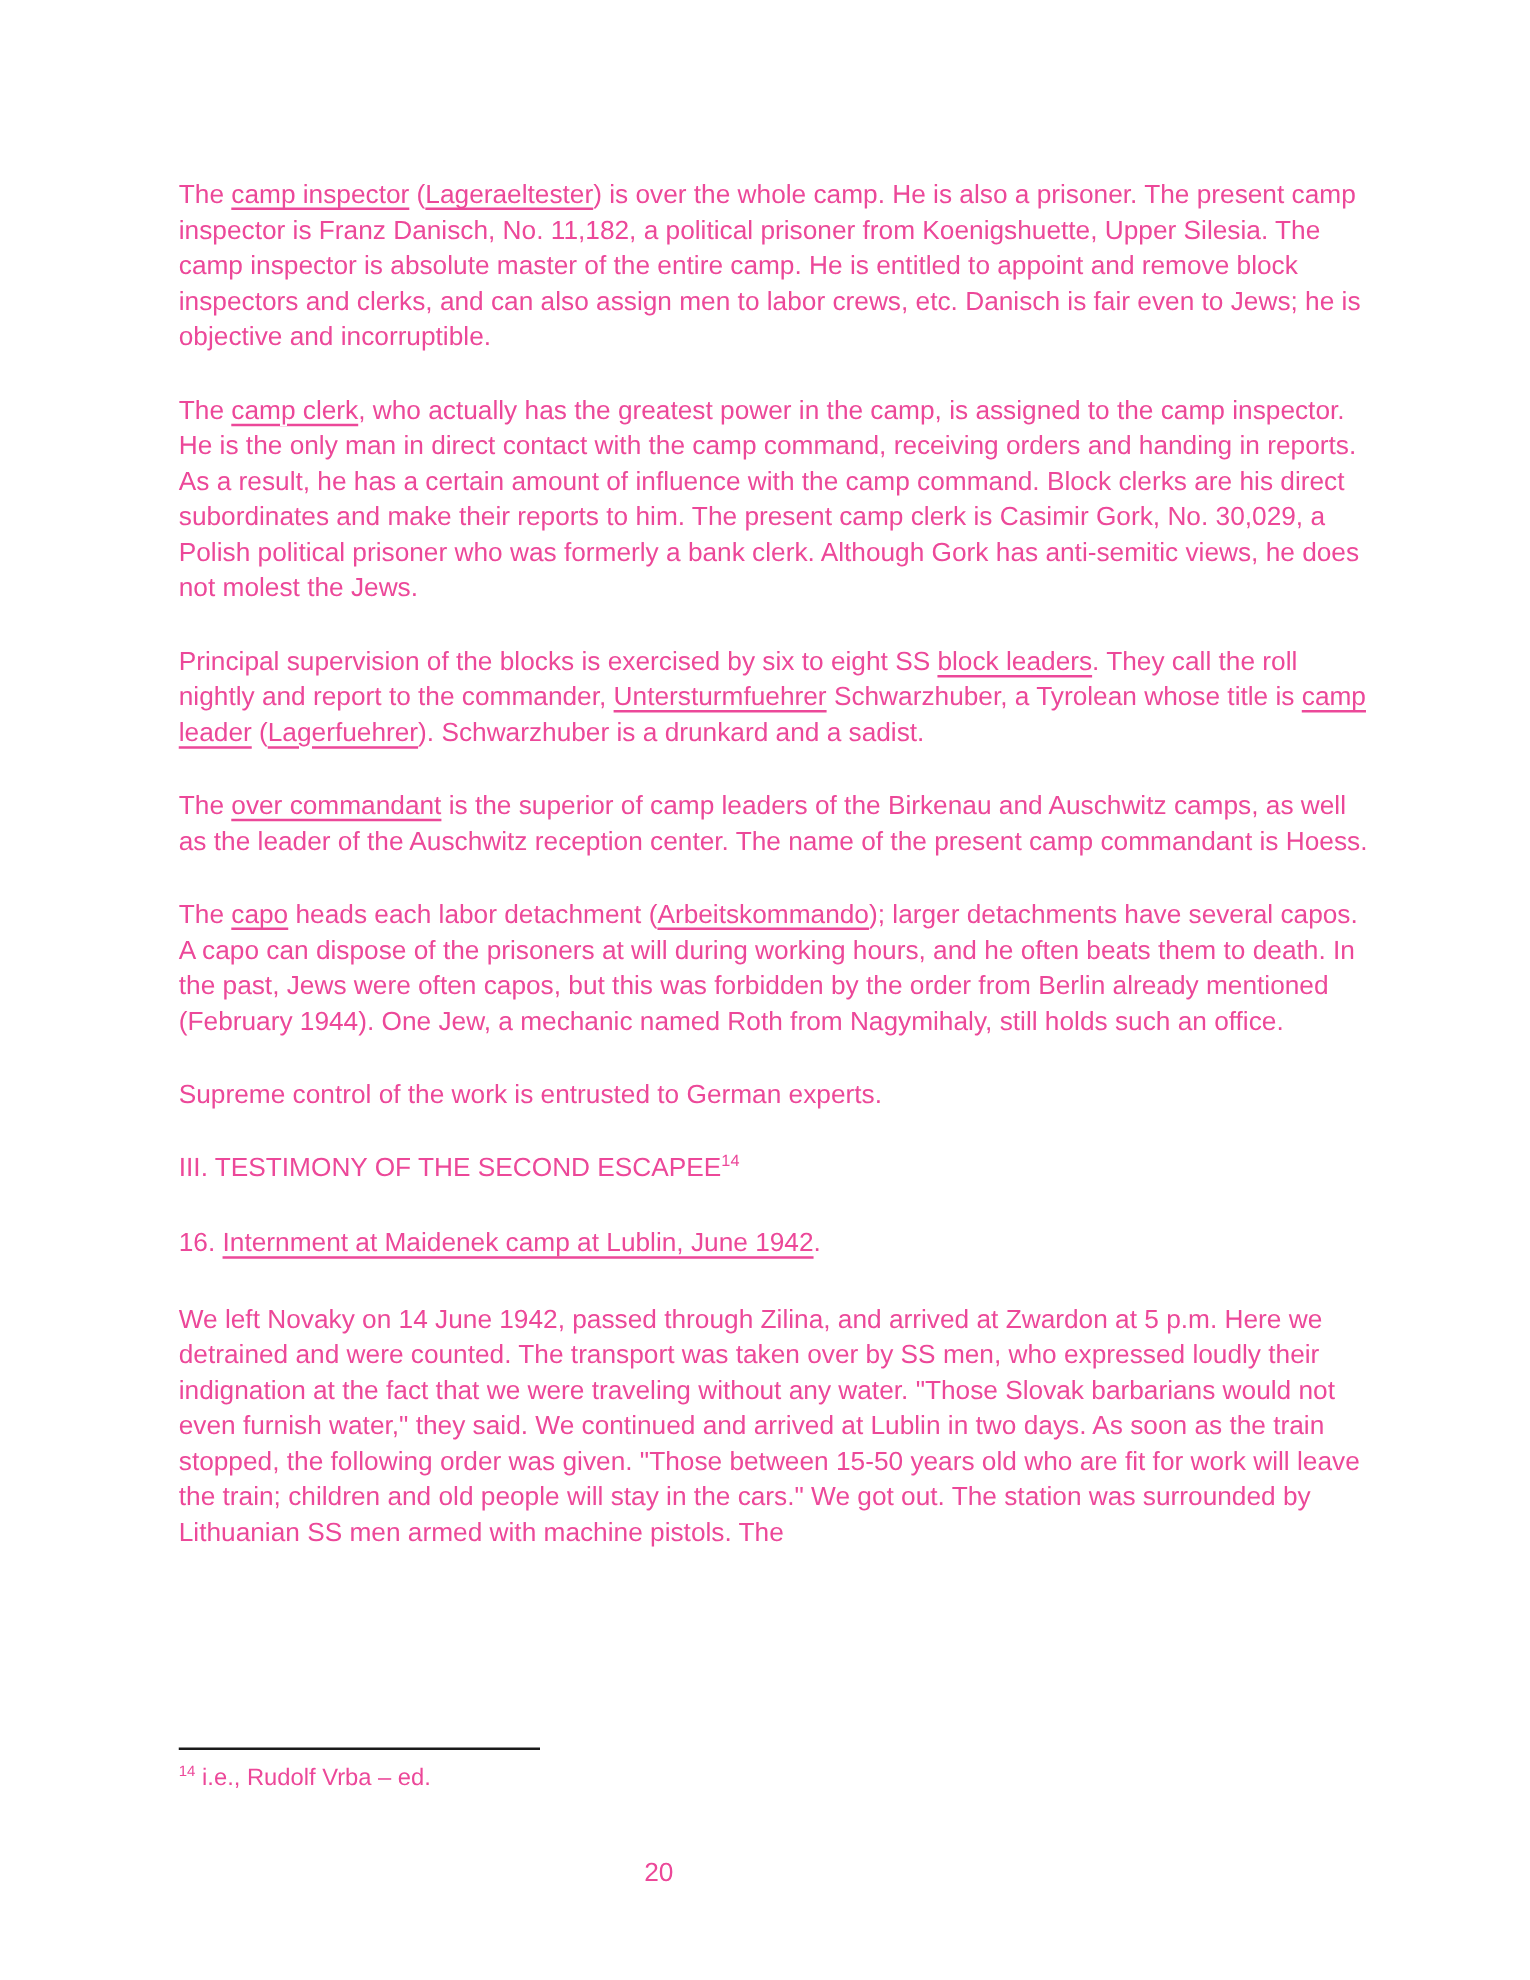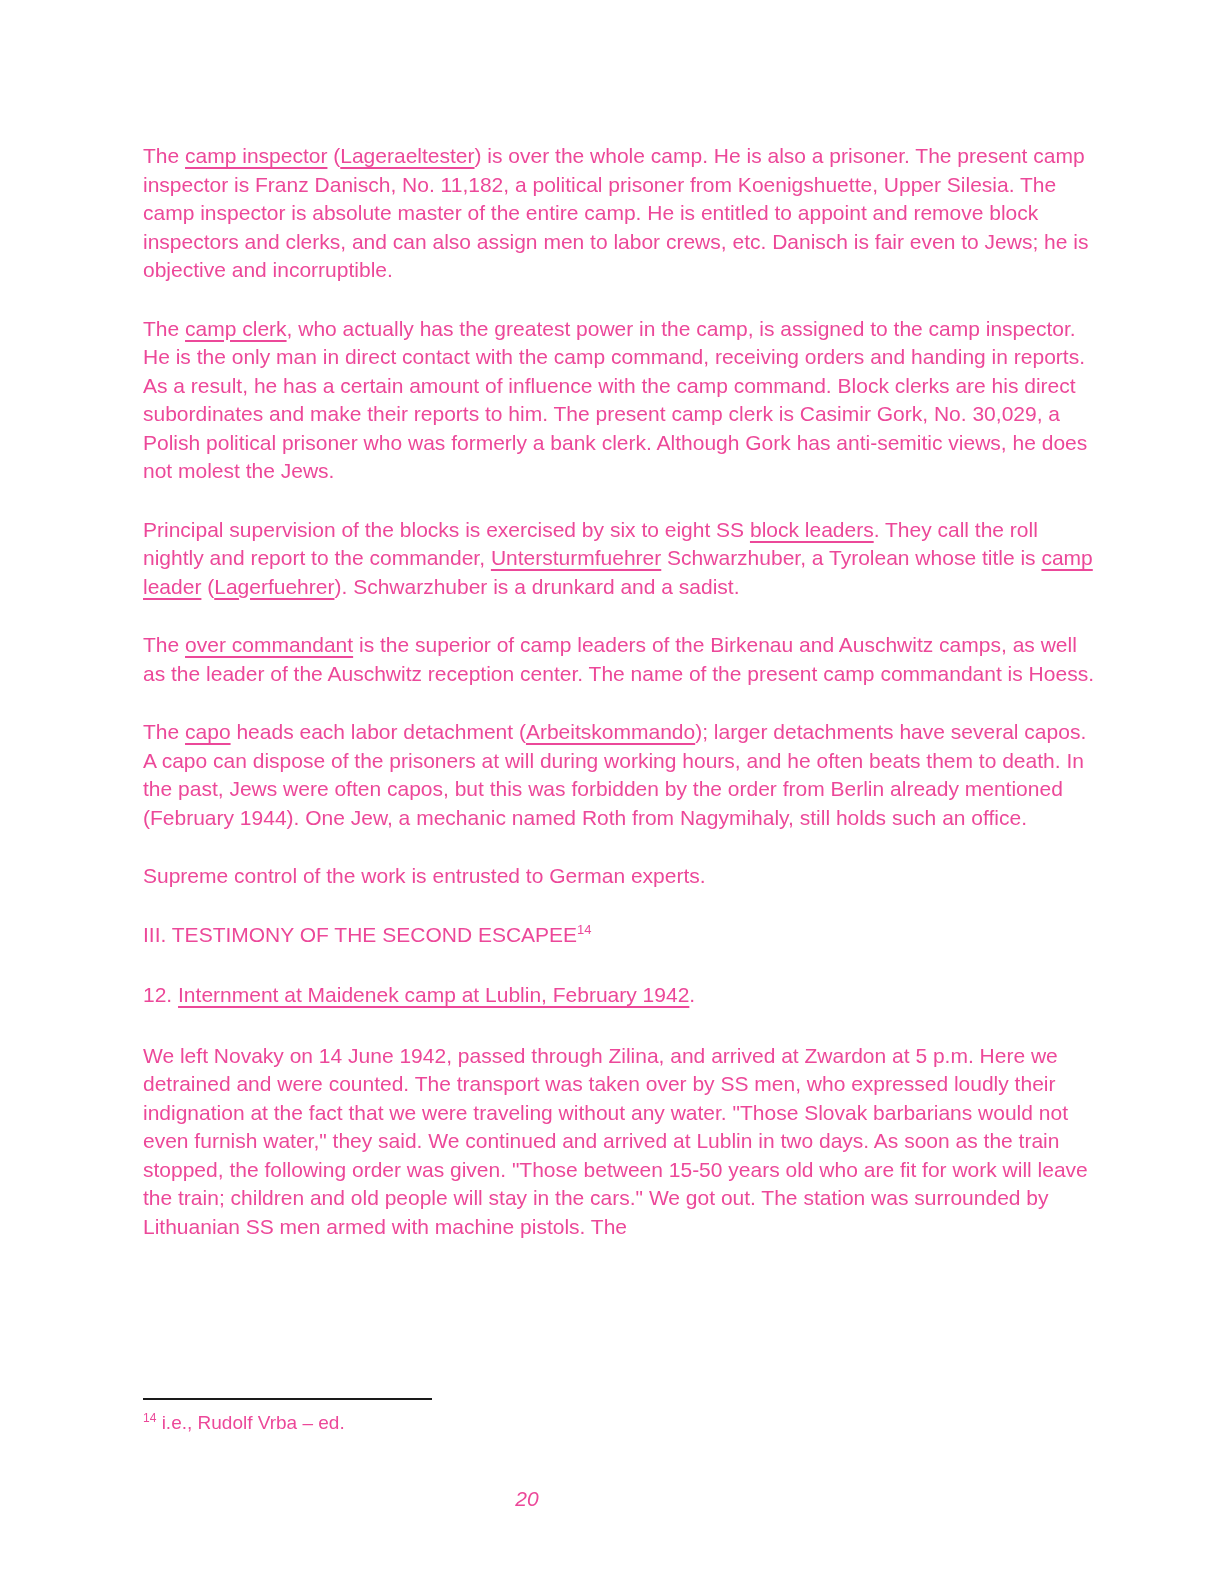--- a/index.html
+++ b/index.html
@@ -52,37 +52,36 @@
     margin: 0 0 10px 0;
   }
   .footnote-text .run-sup { font-size: 12px; top: -7px; }
   .page-number {
     position: absolute;
     top: 1487px;
     left: 0;
     width: 1054px;
     text-align: center;
     font-size: 21px;
-    font-style: italic;
   }
 </style>
 </head>
 <body>
 
 <div class="page">
 
   <div class="content">
       <p class="paragraph"><span class="run-plain">The </span><span class="run-underline">camp inspector</span><span class="run-plain"> (</span><span class="run-underline">Lageraeltester</span><span class="run-plain">) is over the whole camp. He is also a prisoner. The present camp inspector is Franz Danisch, No. 11,182, a political prisoner from Koenigshuette, Upper Silesia. The camp inspector is absolute master of the entire camp. He is entitled to appoint and remove block inspectors and clerks, and can also assign men to labor crews, etc. Danisch is fair even to Jews; he is objective and incorruptible.</span></p>
       <p class="paragraph"><span class="run-plain">The </span><span class="run-underline">camp clerk</span><span class="run-plain">, who actually has the greatest power in the camp, is assigned to the camp inspector. He is the only man in direct contact with the camp command, receiving orders and handing in reports. As a result, he has a certain amount of influence with the camp command. Block clerks are his direct subordinates and make their reports to him. The present camp clerk is Casimir Gork, No. 30,029, a Polish political prisoner who was formerly a bank clerk. Although Gork has anti-semitic views, he does not molest the Jews.</span></p>
       <p class="paragraph"><span class="run-plain">Principal supervision of the blocks is exercised by six to eight SS </span><span class="run-underline">block leaders</span><span class="run-plain">. They call the roll nightly and report to the commander, </span><span class="run-underline">Untersturmfuehrer</span><span class="run-plain"> Schwarzhuber, a Tyrolean whose title is </span><span class="run-underline">camp leader</span><span class="run-plain"> (</span><span class="run-underline">Lagerfuehrer</span><span class="run-plain">). Schwarzhuber is a drunkard and a sadist.</span></p>
       <p class="paragraph"><span class="run-plain">The </span><span class="run-underline">over commandant</span><span class="run-plain"> is the superior of camp leaders of the Birkenau and Auschwitz camps, as well as the leader of the Auschwitz reception center. The name of the present camp commandant is Hoess.</span></p>
       <p class="paragraph"><span class="run-plain">The </span><span class="run-underline">capo</span><span class="run-plain"> heads each labor detachment (</span><span class="run-underline">Arbeitskommando</span><span class="run-plain">); larger detachments have several capos. A capo can dispose of the prisoners at will during working hours, and he often beats them to death. In the past, Jews were often capos, but this was forbidden by the order from Berlin already mentioned (February 1944). One Jew, a mechanic named Roth from Nagymihaly, still holds such an office.</span></p>
       <p class="paragraph"><span class="run-plain">Supreme control of the work is entrusted to German experts.</span></p>
       <p class="section-heading"><span class="run-plain">III. TESTIMONY OF THE SECOND ESCAPEE</span><span class="run-sup">14</span></p>
-      <p class="subheading"><span class="run-plain">12. </span><span class="run-underline">Internment at Maidenek camp at Lublin, February 1942</span><span class="run-plain">.</span></p>
+      <p class="subheading"><span class="run-plain">16. </span><span class="run-underline">Internment at Maidenek camp at Lublin, June 1942</span><span class="run-plain">.</span></p>
       <p class="paragraph"><span class="run-plain">We left Novaky on 14 June 1942, passed through Zilina, and arrived at Zwardon at 5 p.m. Here we detrained and were counted. The transport was taken over by SS men, who expressed loudly their indignation at the fact that we were traveling without any water. "Those Slovak barbarians would not even furnish water," they said. We continued and arrived at Lublin in two days. As soon as the train stopped, the following order was given. "Those between 15-50 years old who are fit for work will leave the train; children and old people will stay in the cars." We got out. The station was surrounded by Lithuanian SS men armed with machine pistols. The</span></p>
     </div>
 
   <div class="footnote-block">
     <div class="footnote-rule"></div>
     <div class="footnote-text"><span class="run-sup">14</span><span class="run-plain"> i.e., Rudolf Vrba – ed.</span></div>
   </div>
 
   <div class="page-number">20</div>
 

